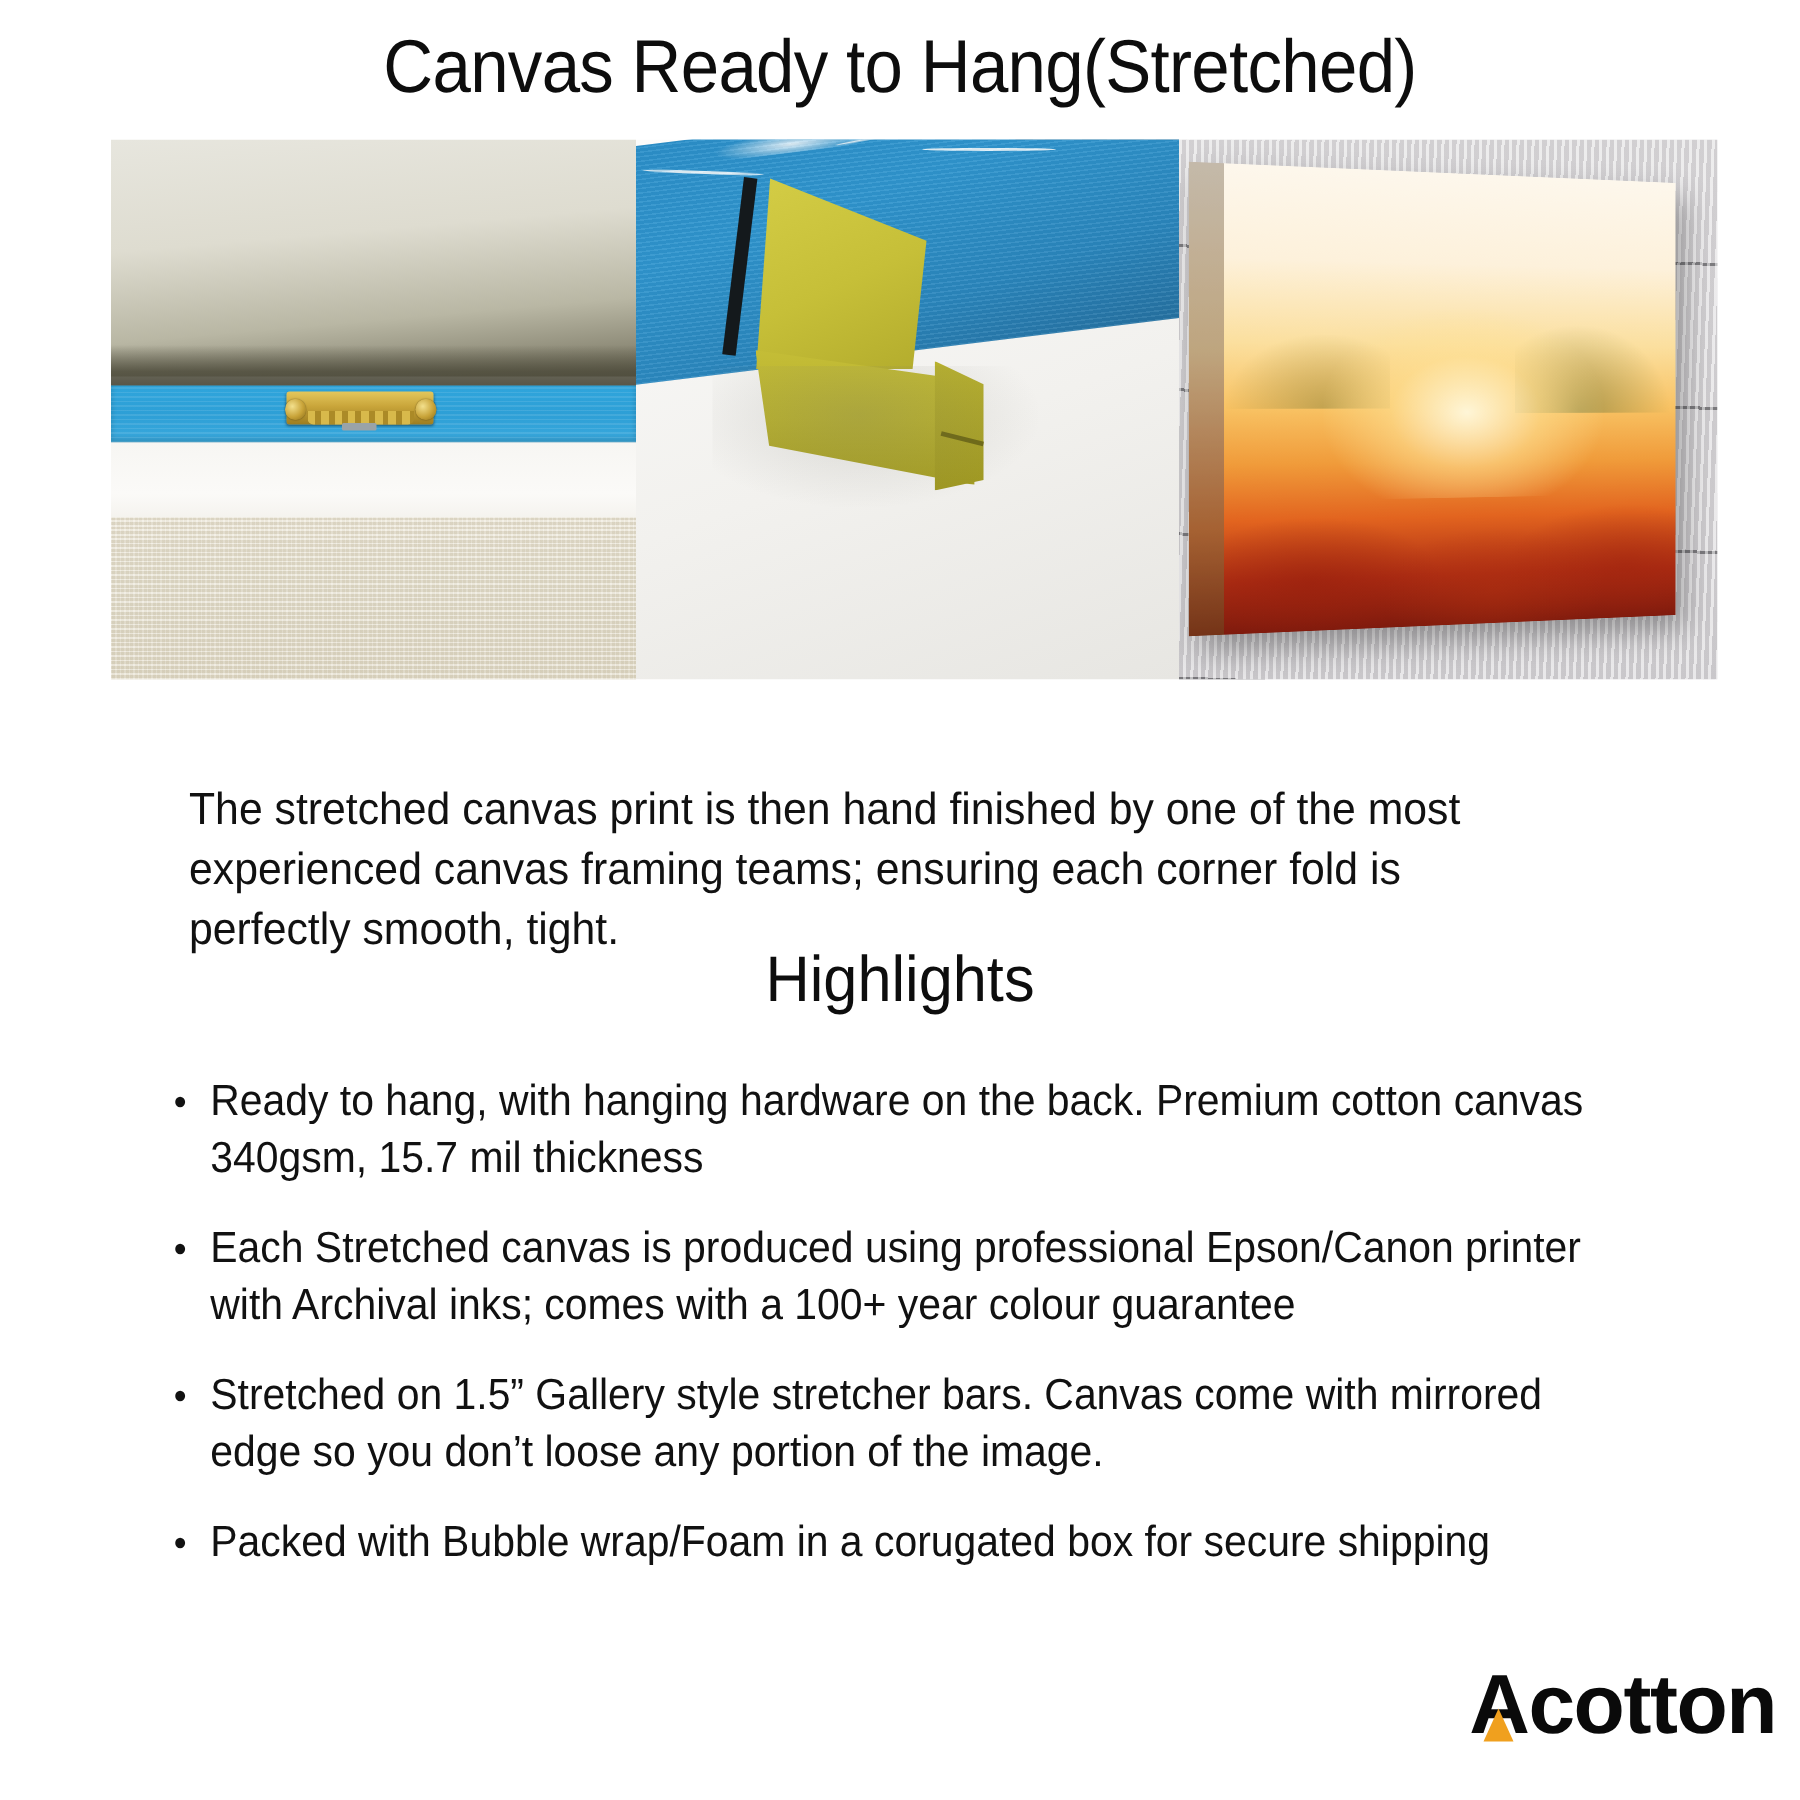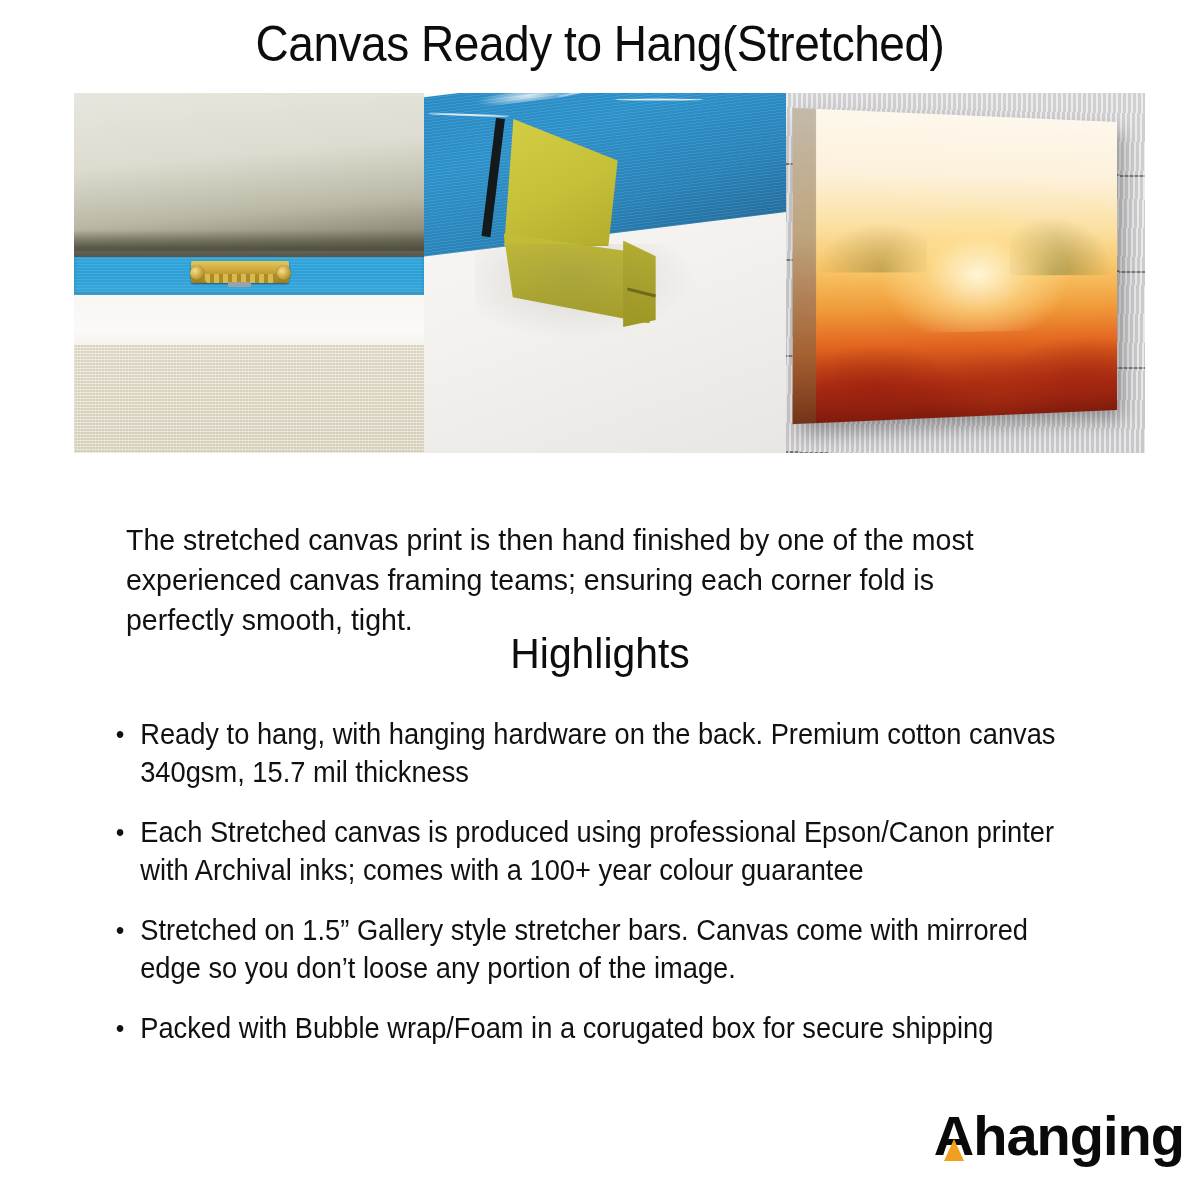--- a/index.html
+++ b/index.html
@@ -381,14 +381,14 @@
     <span class="bullet-dot">•</span>
     <span>Packed with Bubble wrap/Foam in a corugated box for secure shipping</span>
   </li>
 </ul>
 
 <div class="brand-logo">
   <span class="logo-a-wrap">
     <span>A</span>
     <span class="logo-triangle"></span>
   </span>
-  <span>hanging</span>
+  <span>cotton</span>
 </div>
 
 </body></html>

